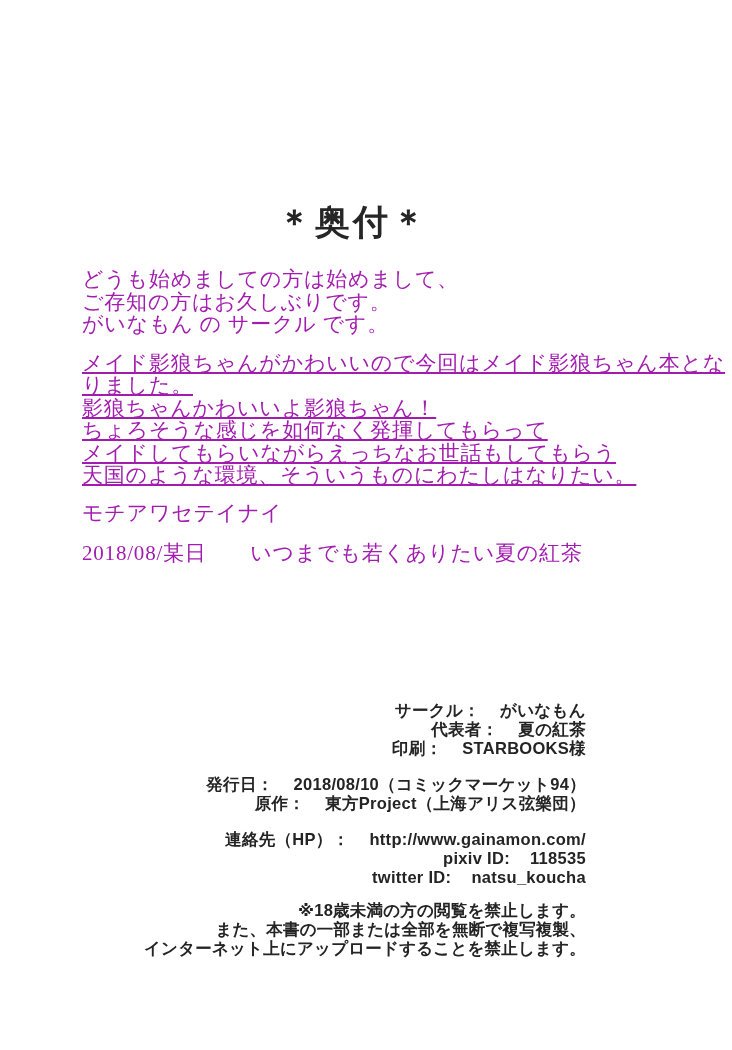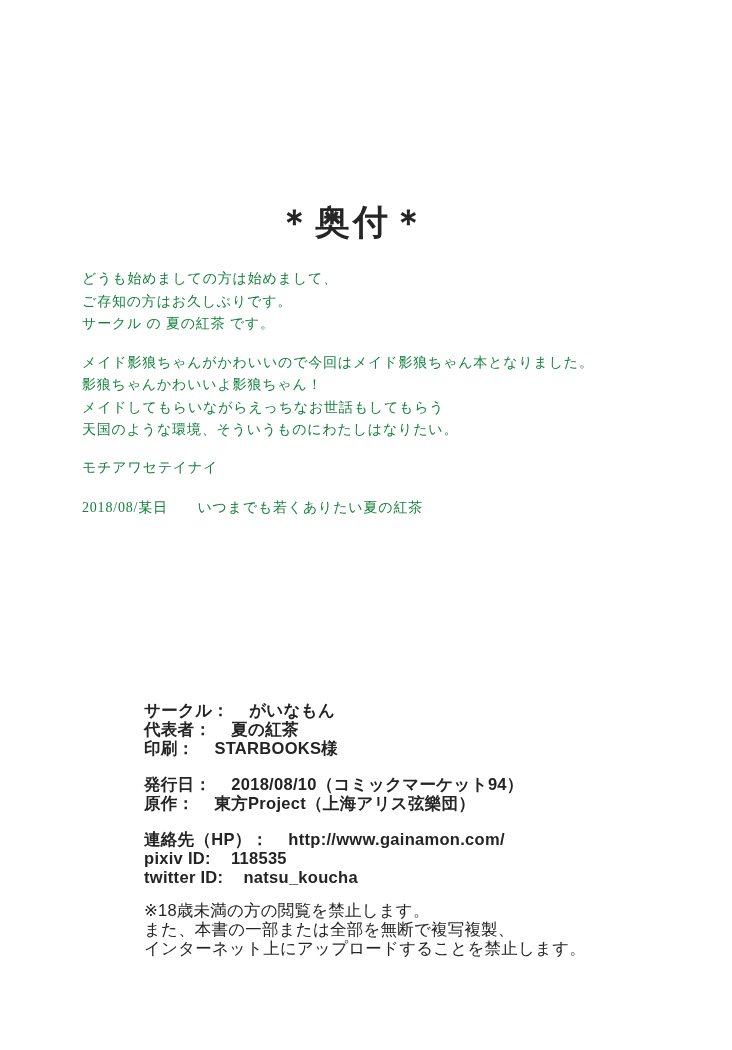--- a/index.html
+++ b/index.html
@@ -20,65 +20,67 @@
     font-family:"Liberation Sans","DejaVu Sans",sans-serif;
     font-weight:600;
     font-size:35px;
     letter-spacing:3px;
     color:#262626;
   }
   .intro {
     position:absolute;
     left:82px; top:268px;
     font-family:"Liberation Serif","DejaVu Serif",serif;
-    font-size:14px;
+    font-size:21px;
     line-height:22.5px;
     letter-spacing:0.8px;
-    color:#15803d;
+    color:#a21caf;
   }
   .intro p { margin:0; }
   .intro .sec { margin-top:0; }
-  .intro .sec.m16 { margin-top:16px; }
+  .intro .sec.m16 { margin-top:16px;text-decoration:underline; }
   .intro .sec.m15 { margin-top:15px; }
   .intro .sec.m18 { margin-top:18px; }
   .colophon {
     position:absolute;
     left:144px; top:701px;
     font-family:"Liberation Sans","DejaVu Sans",sans-serif;
     font-size:16.5px;
     line-height:19px;
     font-weight:600;
     letter-spacing:0.3px;
     color:#242424;
+    text-align:right;
   }
   .colophon .group { margin-top:0; }
   .colophon .group.m17 { margin-top:17px; }
   .colophon .group.m14 { margin-top:14px; }
   .colophon .row { white-space:nowrap; }
   .colophon .value { margin-left:20px; }
-  .warning p { margin:0; font-weight:400; letter-spacing:0.2px; }
+  .warning p { margin:0; font-weight:700; letter-spacing:0.2px; }
 </style>
 </head>
 <body>
 
 <div class="page">
 
   <h1 class="title">＊奥付＊</h1>
 
   <div class="intro">
 
     <div class="sec">
       <p>どうも始めましての方は始めまして、</p>
       <p>ご存知の方はお久しぶりです。</p>
-      <p>サークル の 夏の紅茶 です。</p>
+      <p>がいなもん の サークル です。</p>
     </div>
 
     <div class="sec m16">
       <p>メイド影狼ちゃんがかわいいので今回はメイド影狼ちゃん本となりました。</p>
       <p>影狼ちゃんかわいいよ影狼ちゃん！</p>
+      <p>ちょろそうな感じを如何なく発揮してもらって</p>
       <p>メイドしてもらいながらえっちなお世話もしてもらう</p>
       <p>天国のような環境、そういうものにわたしはなりたい。</p>
     </div>
 
     <div class="sec m15">
       <p>モチアワセテイナイ</p>
     </div>
 
     <div class="sec m18">
       <p>2018/08/某日　　いつまでも若くありたい夏の紅茶</p>

